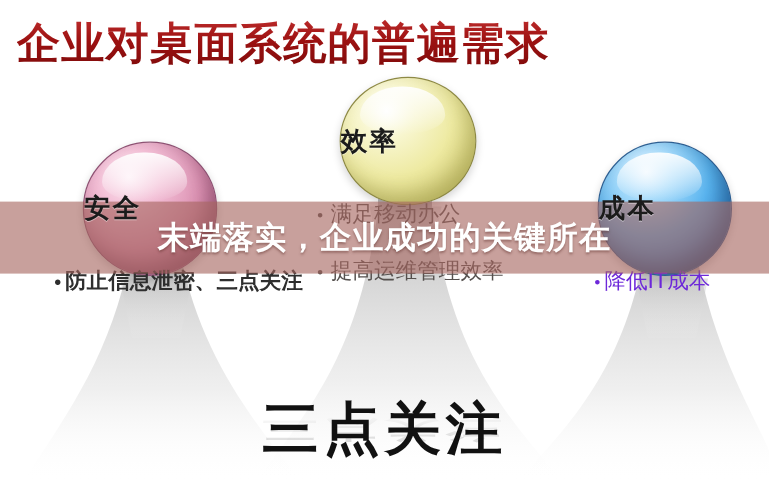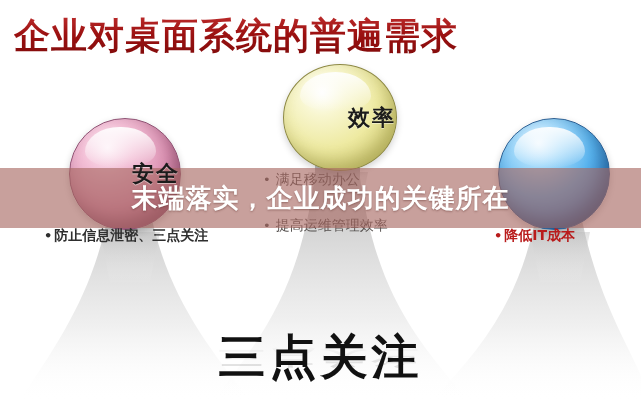--- a/index.html
+++ b/index.html
@@ -39,21 +39,21 @@
     -webkit-text-fill-color: transparent;
     white-space: nowrap;
   }
 
   
   .sphere {
     position: absolute;
     border-radius: 50%;
     display: flex;
     align-items: center;
-    justify-content: flex-end;
+    justify-content: flex-start;
   }
   .sphere .glass {
     position: absolute;
     left: 14%;
     top: 7%;
     width: 64%;
     height: 38%;
     border-radius: 50% 50% 50% 50% / 60% 60% 40% 40%;
     background: linear-gradient(180deg, rgba(255,255,255,0.92) 0%, rgba(255,255,255,0.25) 75%, rgba(255,255,255,0) 100%);
     pointer-events: none;
@@ -89,35 +89,35 @@
     width: 110px; height: 110px;
     background:
       radial-gradient(circle at 36% 22%, #eaf6ff 0%, #a8dcfb 20%, #59b4ef 48%, #2f7fc6 75%, #1b4e80 100%);
     box-shadow: inset -6px -8px 16px rgba(10,40,75,0.40), 0 3px 7px rgba(0,0,0,0.2);
     border: 1px solid #2d5f92;
   }
 
   
   .bullets {
     position: absolute;
-    font-size: 14px;
+    font-size: 18px;
     line-height: 22px;
     color: #3c3c3c;
     white-space: nowrap;
   }
   .bullets .bullet { display: block; }
   .bullets .bullet::before {
     content: "\2022";
     margin-right: 2px;
     font-size: 13px;
   }
   .bullets-safety { left: 44px; top: 224px; font-weight: bold; color: #2e2e2e; }
   .bullets-efficiency { left: 263px; top: 168px; color: #55504e; }
   .bullets-efficiency .bullet::before { margin-right: 5px; }
-  .bullets-cost { left: 494px; top: 224px; font-weight: bold; color: #b91c1c; }
+  .bullets-cost { left: 494px; top: 224px; font-weight: normal; color: #6d28d9; }
 
   
   .bottom-heading {
     position: absolute;
     left: 0; right: 0;
     top: 326px;
     text-align: center;
     font-size: 47px;
     font-weight: bold;
     letter-spacing: 4px;
@@ -201,20 +201,21 @@
     <span class="label">安全</span>
   </div>
 
   <div class="sphere sphere-yellow">
     <span class="glass"></span>
     <span class="label">效率</span>
   </div>
 
   <div class="sphere sphere-blue">
     <span class="glass"></span>
+    <span class="label">成本</span>
   </div>
 
   <div class="bullets bullets-safety">
     <span class="bullet">防止信息泄密、三点关注</span>
   </div>
 
   <div class="bullets bullets-efficiency">
     <span class="bullet">满足移动办公</span>
     <span class="bullet" style="visibility: hidden;"></span>
     <span class="bullet">提高运维管理效率</span>

